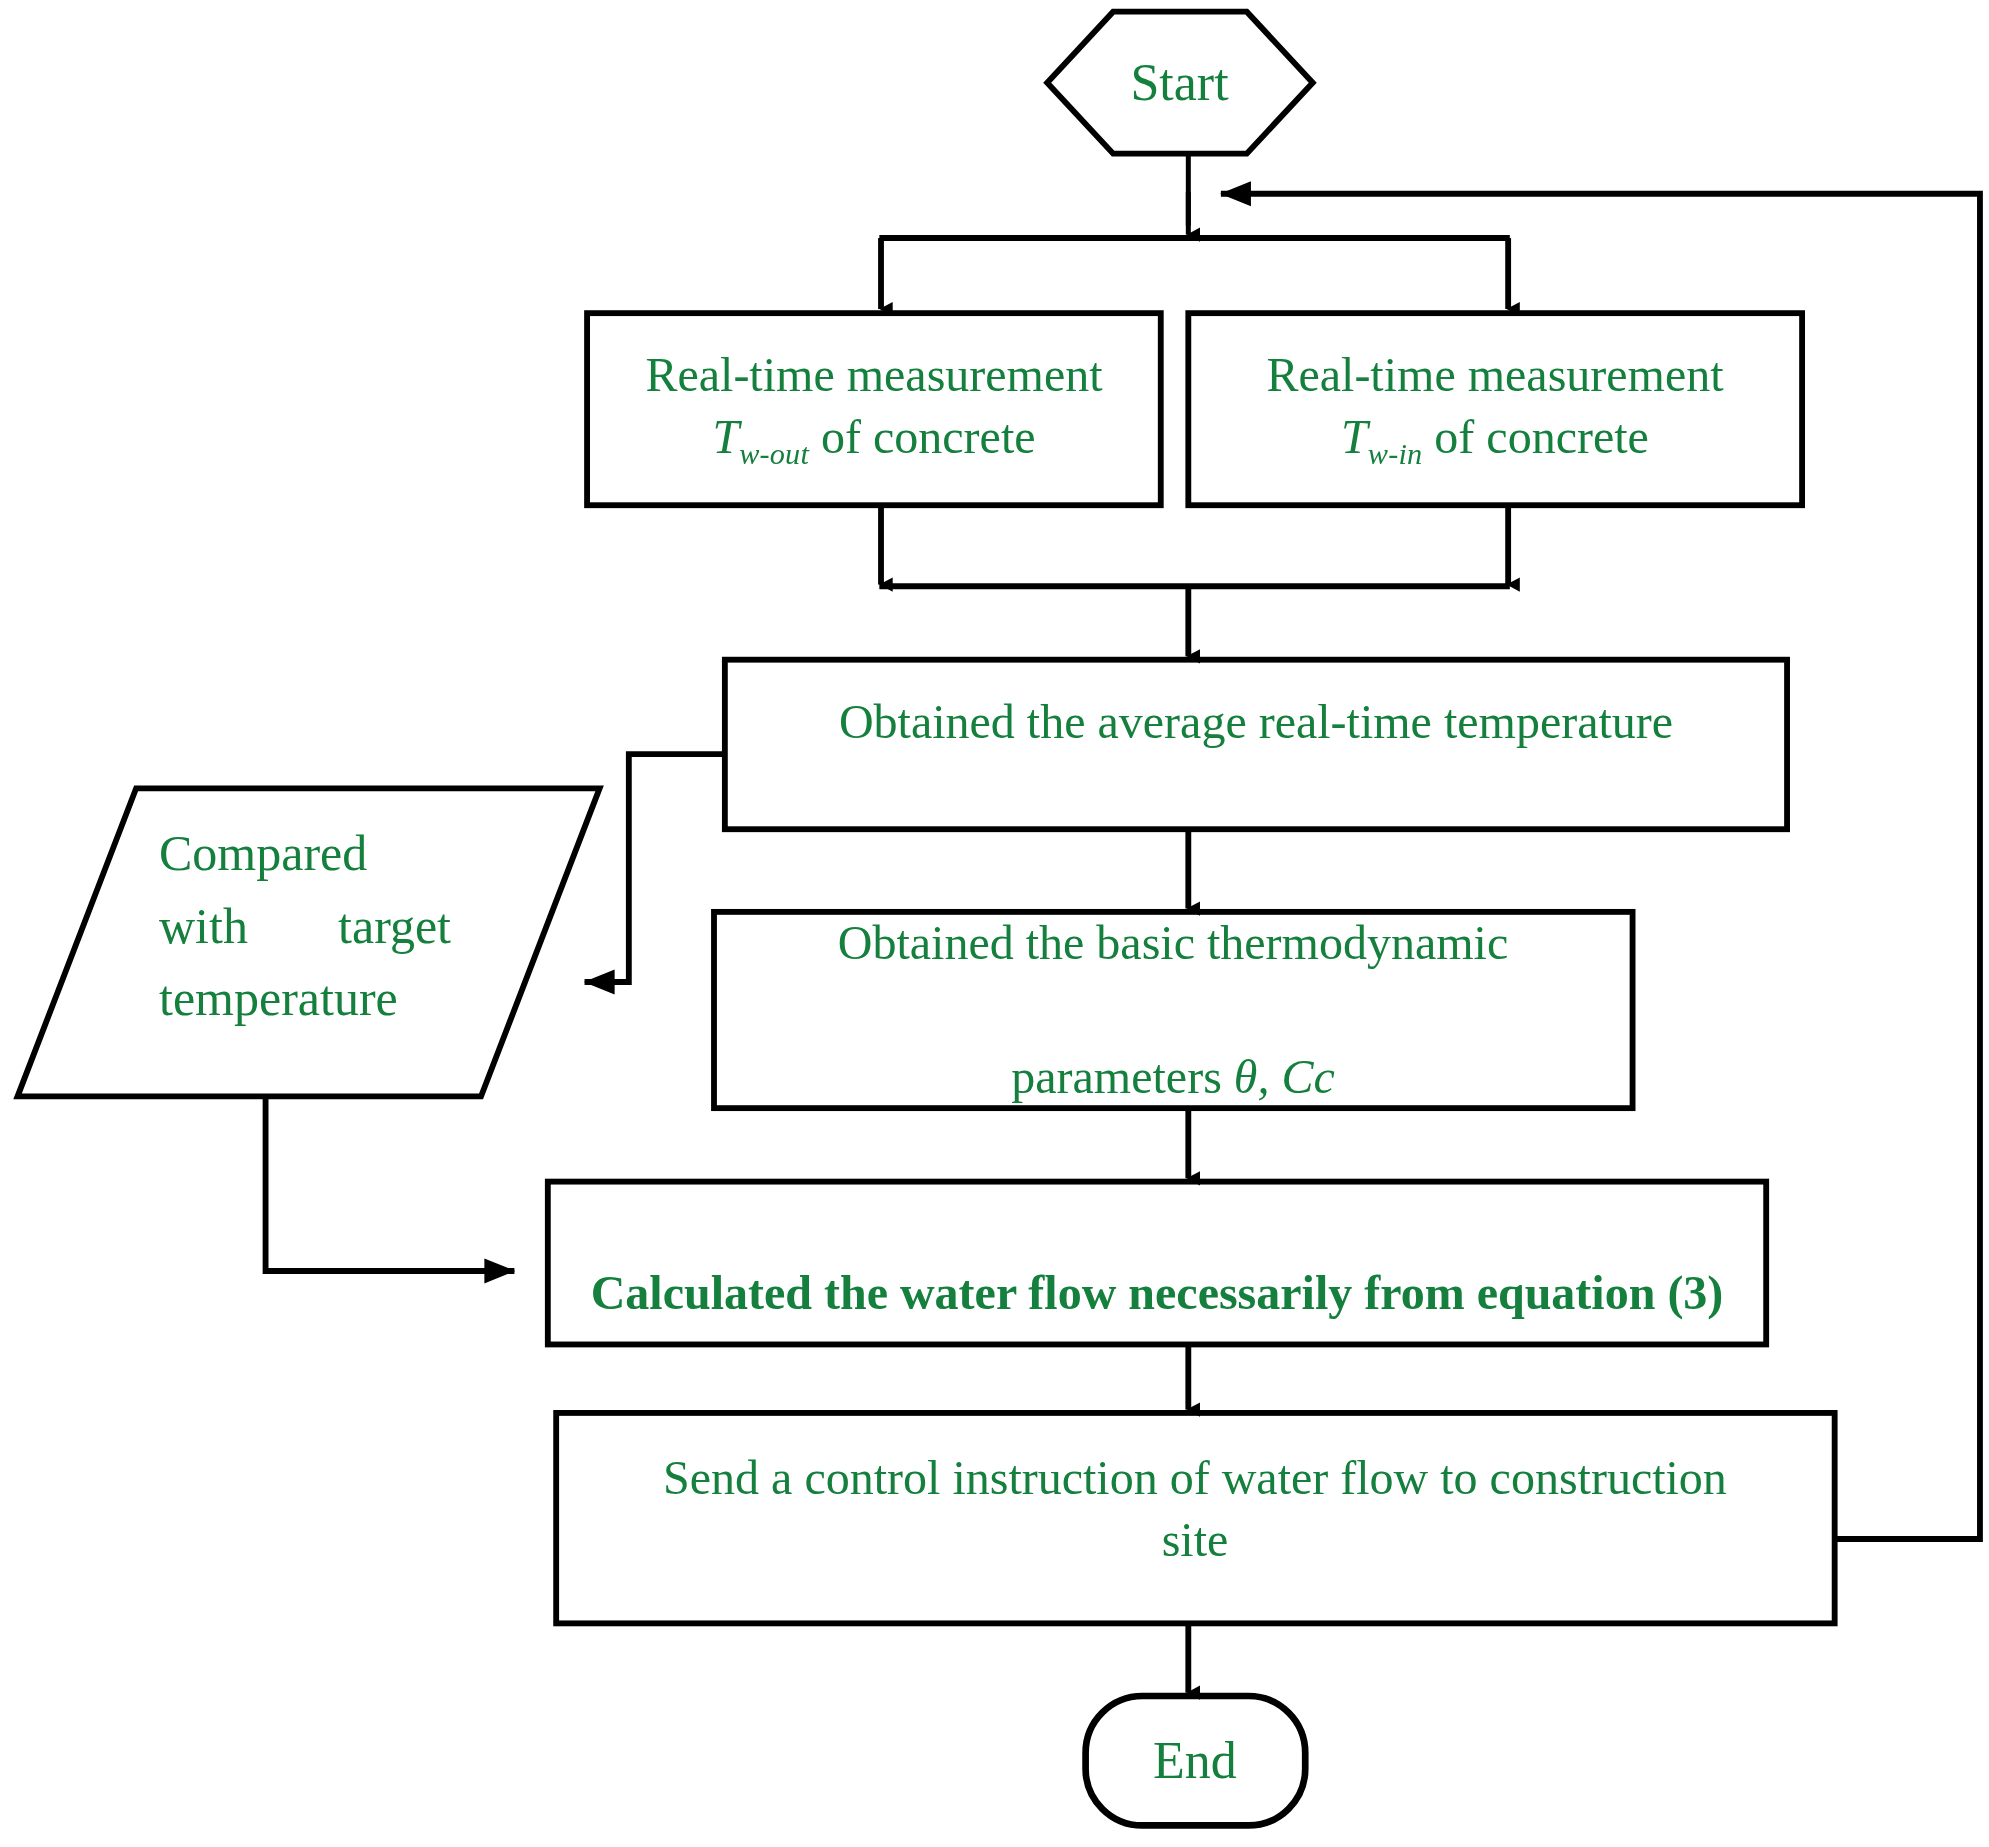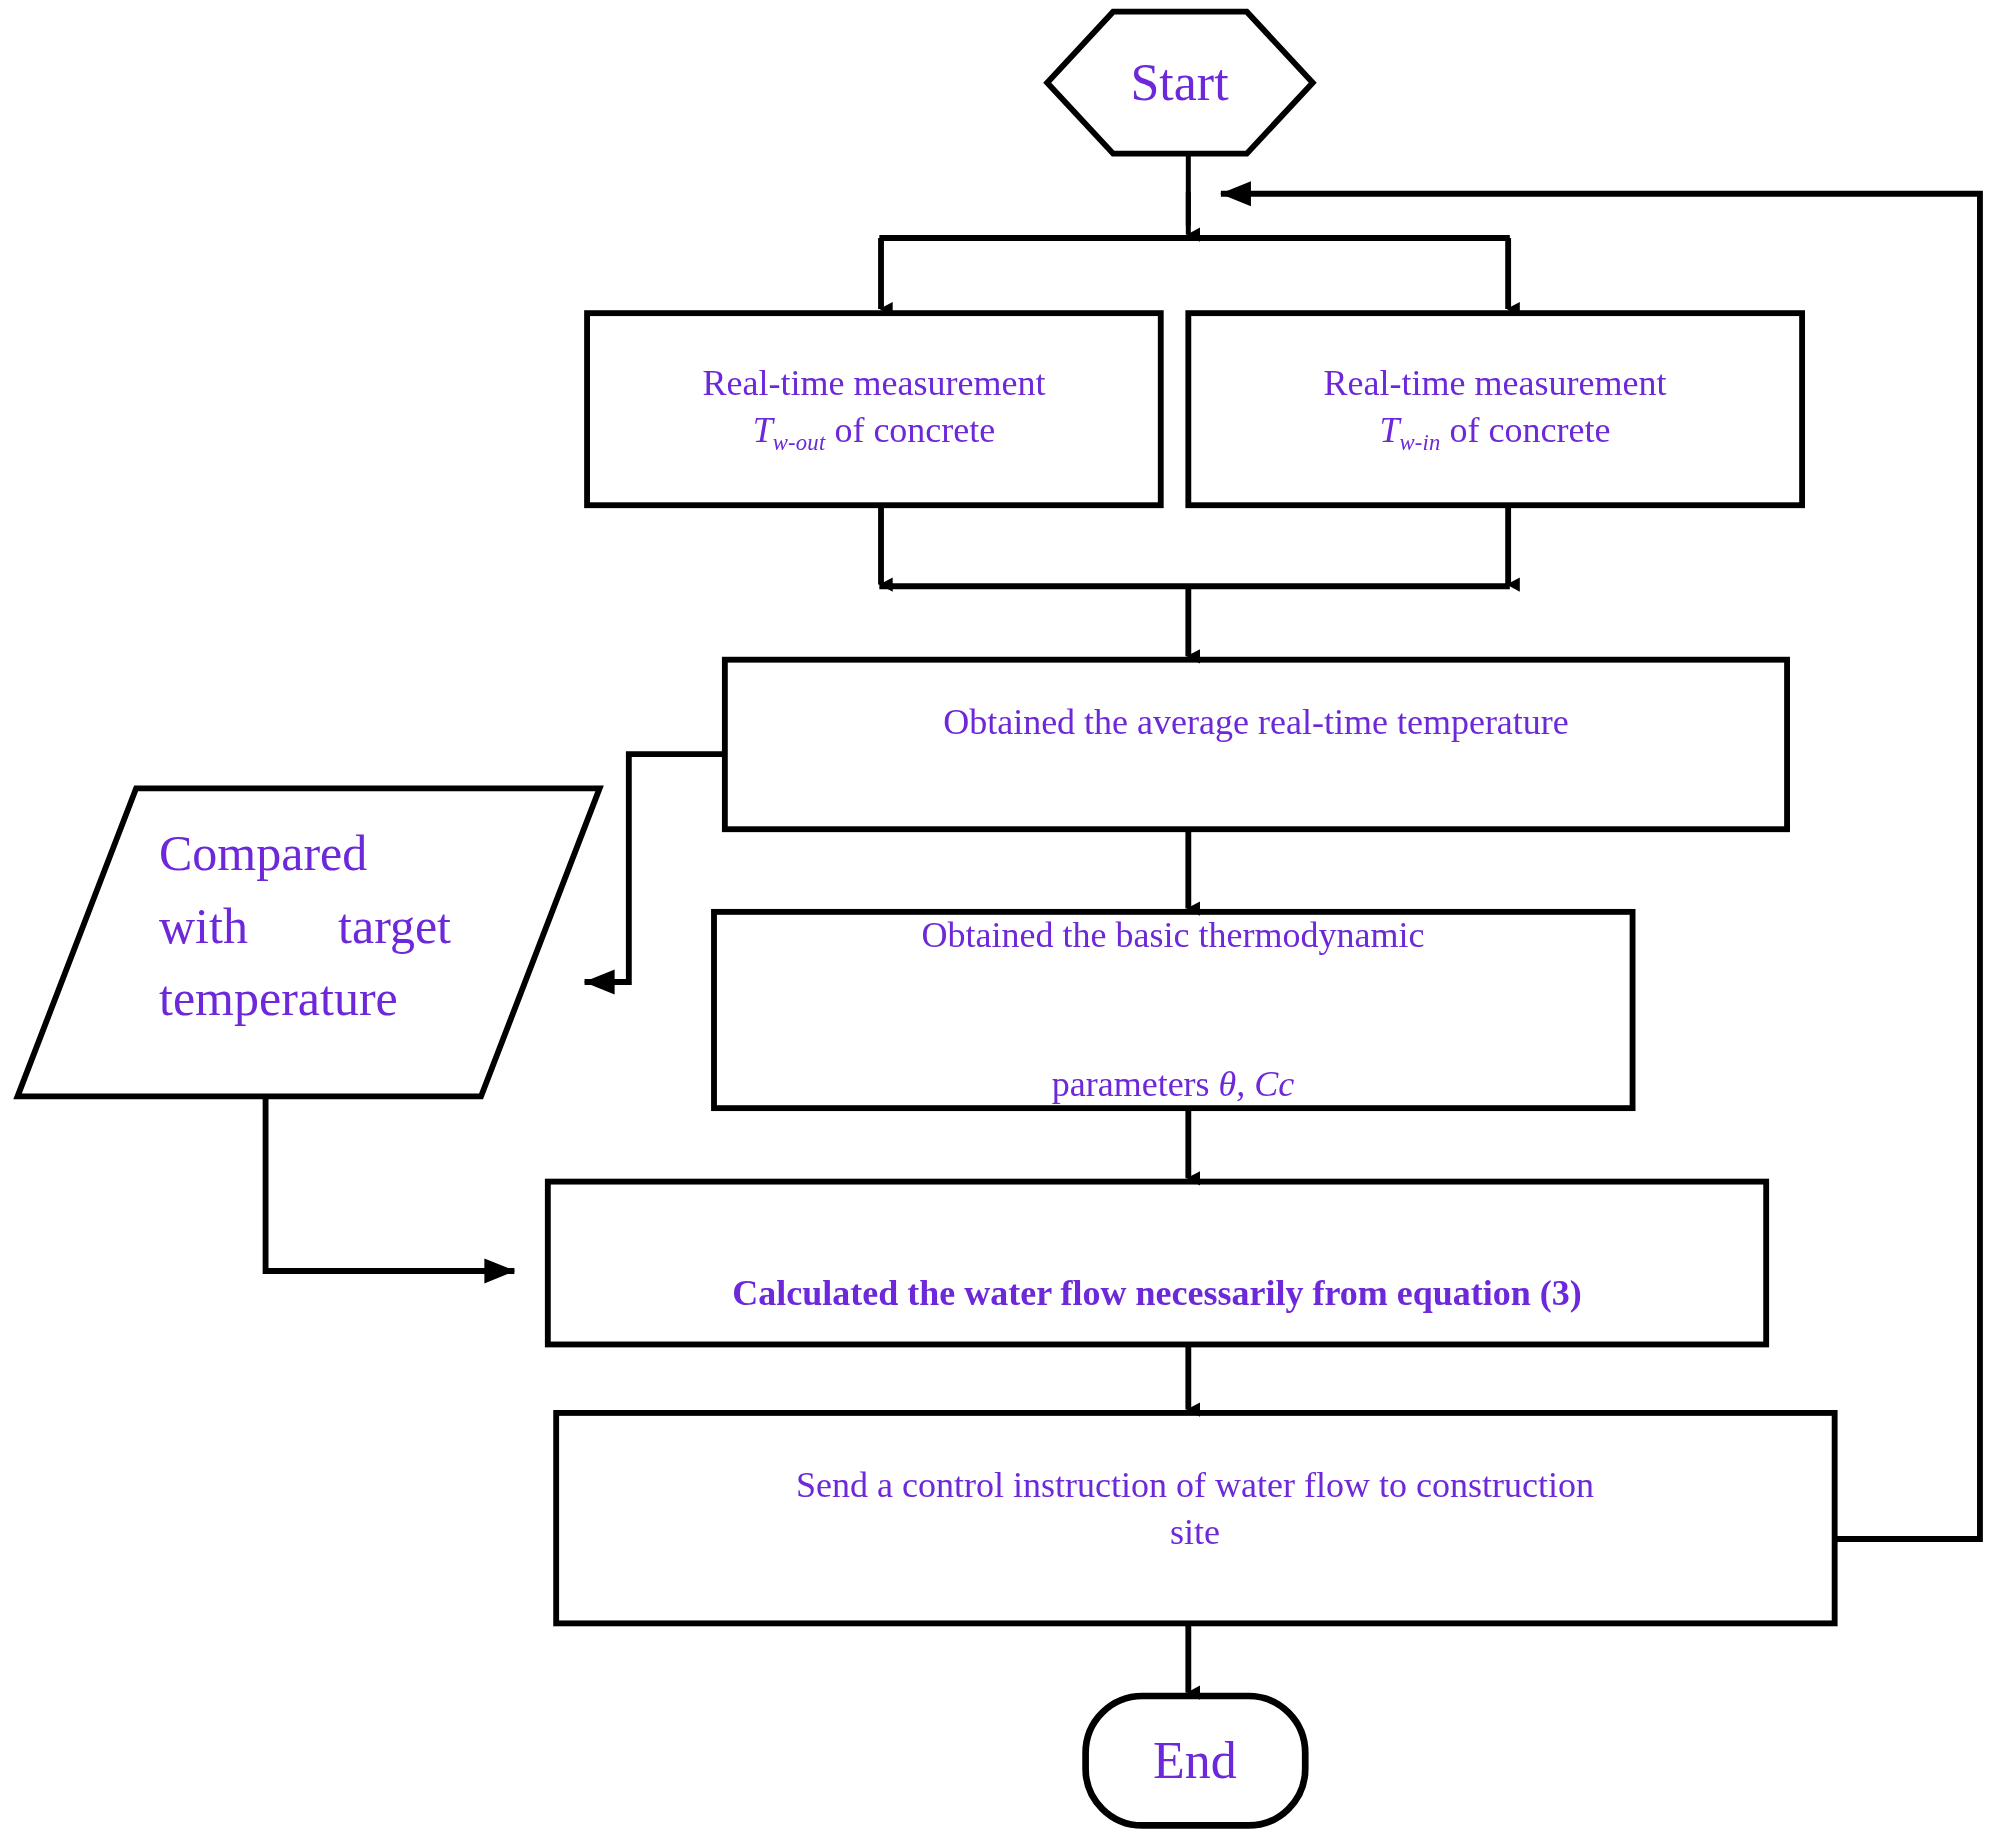--- a/index.html
+++ b/index.html
@@ -22,29 +22,29 @@
     width: 1990px;
     height: 1848px;
   }
   .node-text {
     position: absolute;
     display: flex;
     flex-direction: column;
     justify-content: center;
     align-items: center;
     text-align: center;
-    color: #6d28d9;
+    color: #15803d;
     pointer-events: none;
   }
   .node-text .line {
     display: block;
     width: 100%;
   }
   .sz-big { font-size: 52px; line-height: 1.18; }
-  .sz-box { font-size: 36px; line-height: 1.30; }
+  .sz-box { font-size: 48px; line-height: 1.30; }
   .sz-para { font-size: 50px; line-height: 1.45; }
   .italic { font-style: italic; }
   .sub {
     font-size: 0.63em;
     font-style: italic;
     vertical-align: sub;
     letter-spacing: 0.2px;
   }
   .just-line {
     display: flex;

